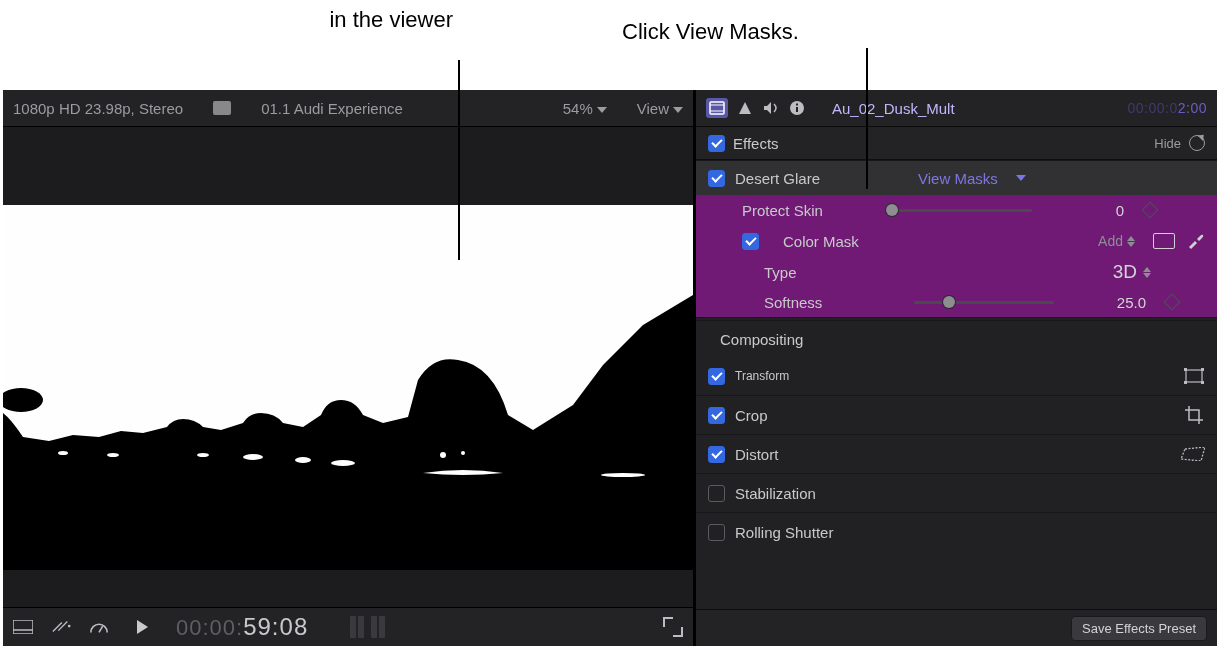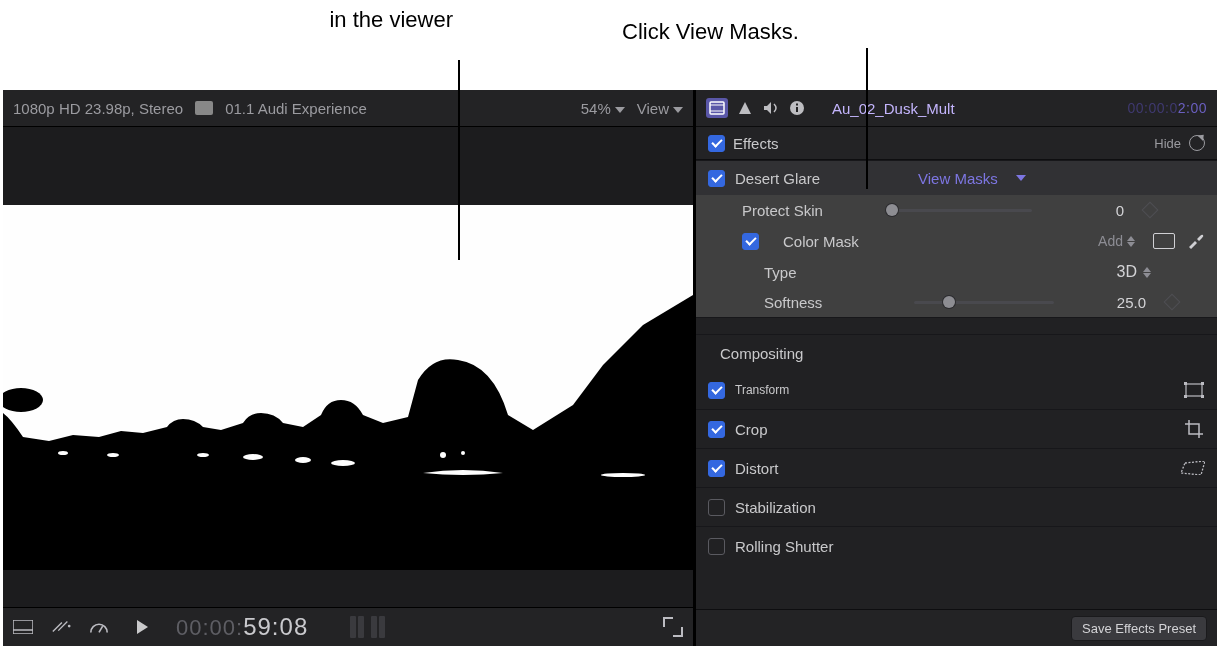--- a/index.html
+++ b/index.html
@@ -61,21 +61,21 @@
     flex: 1;
     display: flex;
     flex-direction: column;
     background: #212123;
   }
   .viewer-header {
     height: 36px;
     display: flex;
     align-items: center;
     padding: 0 10px;
-    gap: 12px;
+    gap: 30px;
     color: #9b9ba0;
     font-size: 15px;
     border-bottom: 1px solid #000;
     background: #232325;
   }
   .viewer-header .spacer { flex: 1; }
   .clap {
     width: 18px; height: 14px; display: inline-block;
     background:
       linear-gradient(45deg,#888 25%, transparent 25%, transparent 50%, #888 50%, #888 75%, transparent 75%) top/4px 4px repeat-x,
@@ -180,24 +180,24 @@
     background: #232325;
   }
   .section-title.stack {
     background: #232325;
     border-bottom: 1px solid #0e0e10;
   }
   .section-title .actions { margin-left:auto; display:flex; gap:8px; color:#9b9ba0; align-items:center;}
   .reset { width:14px; height:14px; border:1.5px solid #9b9ba0; border-radius:50%; position:relative;}
   .reset::after{content:"";position:absolute;right:-2px;top:-2px;width:0;height:0;border-left:4px solid transparent;border-right:4px solid transparent;border-bottom:5px solid #9b9ba0; transform:rotate(45deg);}
   .effect-block {
-    background: #404040;
+    background: #701a75;
     border: 1px solid #17171a;
     border-left:none; border-right:none;
-    margin-bottom: 16px;
+    margin-bottom: 2px;
   }
   .row {
     display:flex;
     align-items:center;
     height: 30px;
     padding: 0 12px;
     gap: 10px;
   }
   .row.head { height: 34px; background:#313134;}
   .row.sub { padding-left: 46px; }
@@ -274,21 +274,21 @@
     background:#232325;
   }
   .btn {
     background:#3a3a3e;
     color:#d3d3d6;
     border:1px solid #1a1a1c;
     border-radius:4px;
     padding: 4px 10px;
     font-size: 13px;
   }
-  .type-val{color:#d3d3d6; font-size:16px; margin-left:auto; display:flex; gap:6px; align-items:center; margin-right:54px;}
+  .type-val{color:#d3d3d6; font-size:19px; margin-left:auto; display:flex; gap:6px; align-items:center; margin-right:54px;}
   svg { display:block;}
 </style>
 </head>
 <body>
 
 <div class="callout-area">
   <div class="callout left" style="top:6px;">
     <div>in the viewer</div>
   </div>
   <div class="callout right" style="top:18px;">

